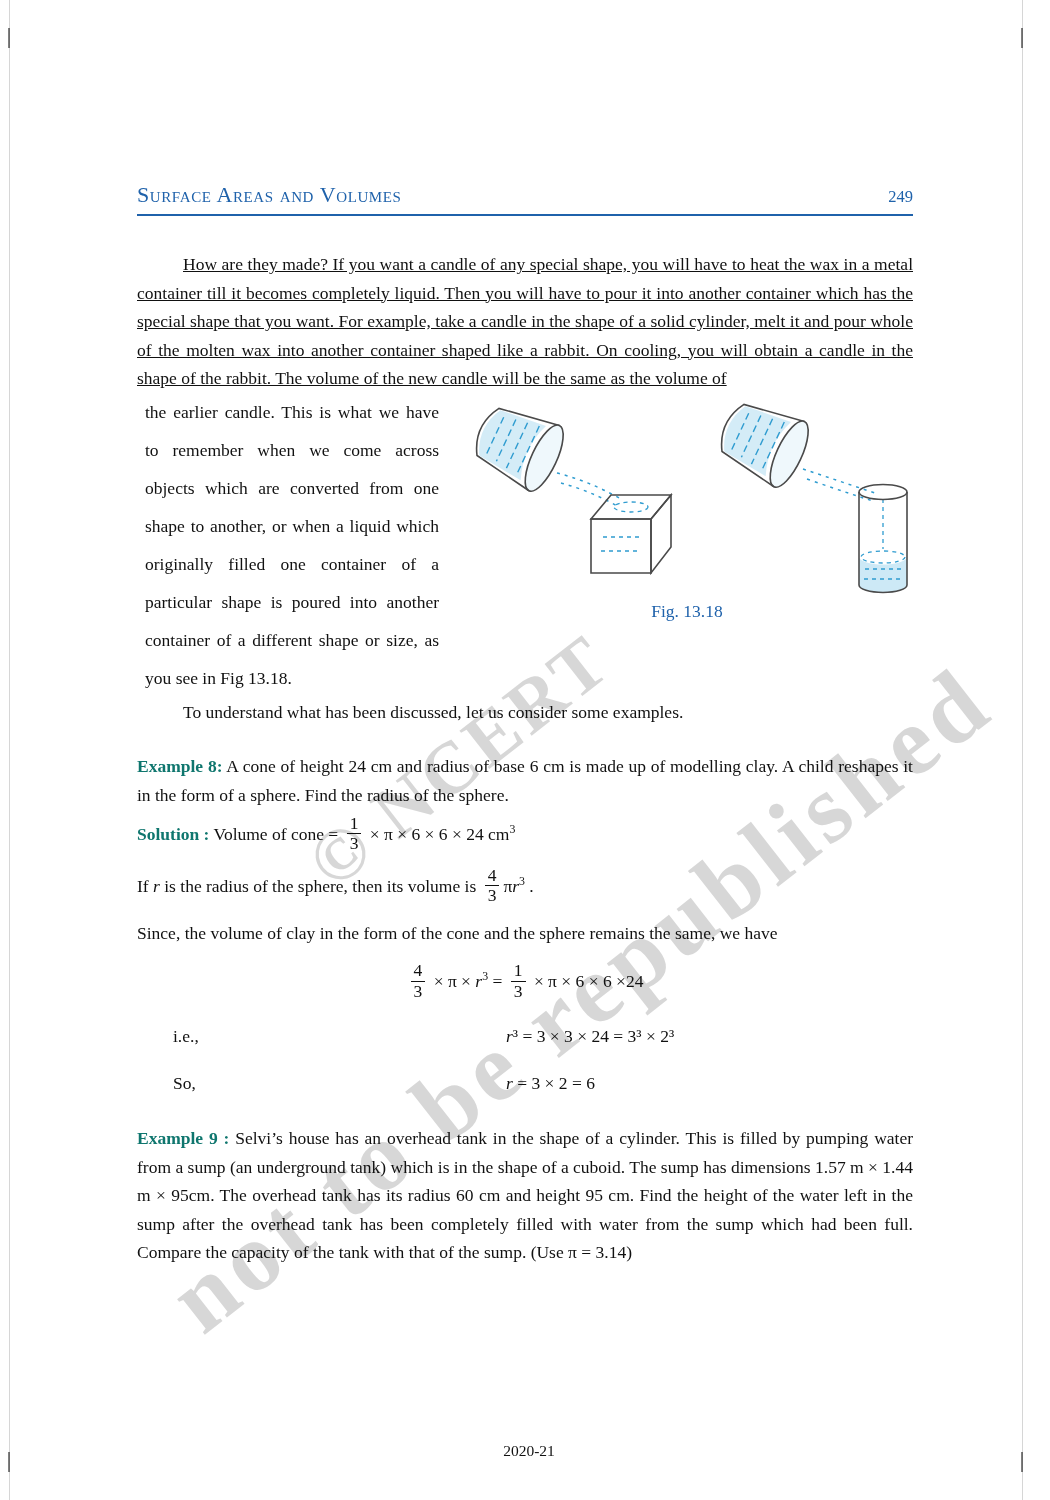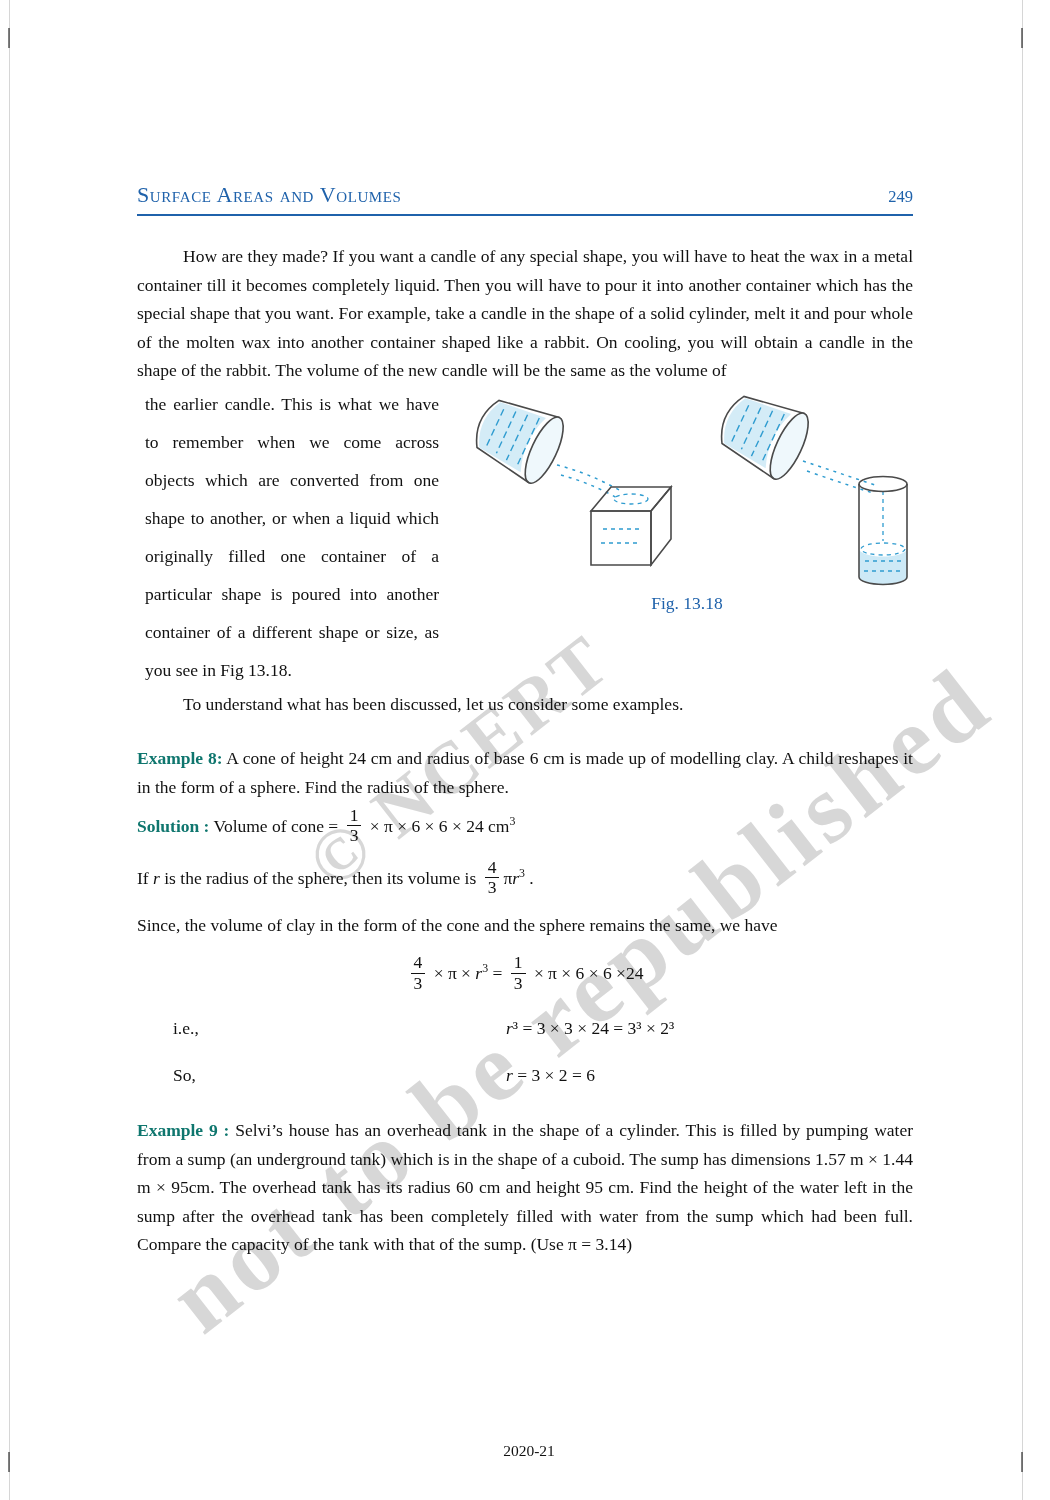--- a/index.html
+++ b/index.html
@@ -20,21 +20,21 @@
 
   .content{position:relative;z-index:1;padding:0 137px;}
 
   .header-row{display:flex;justify-content:space-between;align-items:baseline;padding-top:182px;
               color:#1f62ab;}
   .running-title{font-variant:small-caps;font-size:22px;letter-spacing:0.6px;}
   .page-number{font-size:16.5px;text-align:center;}
   .header-rule{height:2px;background:#1f62ab;margin-top:6px;}
 
   .para{font-size:17.5px;line-height:28.5px;text-align:justify;margin:0;}
-  .p-first{margin-top:26px;text-indent:46px;}
+  .p-first{margin-top:34px;text-indent:46px;text-decoration:underline;}
   .wrap-para{line-height:38px;margin-left:8px;}
   .p-understand{margin-top:1px;text-indent:46px;}
 
   .figure{float:right;width:452px;margin:4px 0 4px 22px;text-align:center;}
   .figure svg{display:block;margin:0 auto;}
   .fig-caption{color:#1f62ab;font-weight:normal;font-size:17.5px;margin-top:6px;}
   .clear{clear:both;}
 
   .blue{color:#0f766e;font-weight:bold;}
   .p-example{margin-top:26px;}

